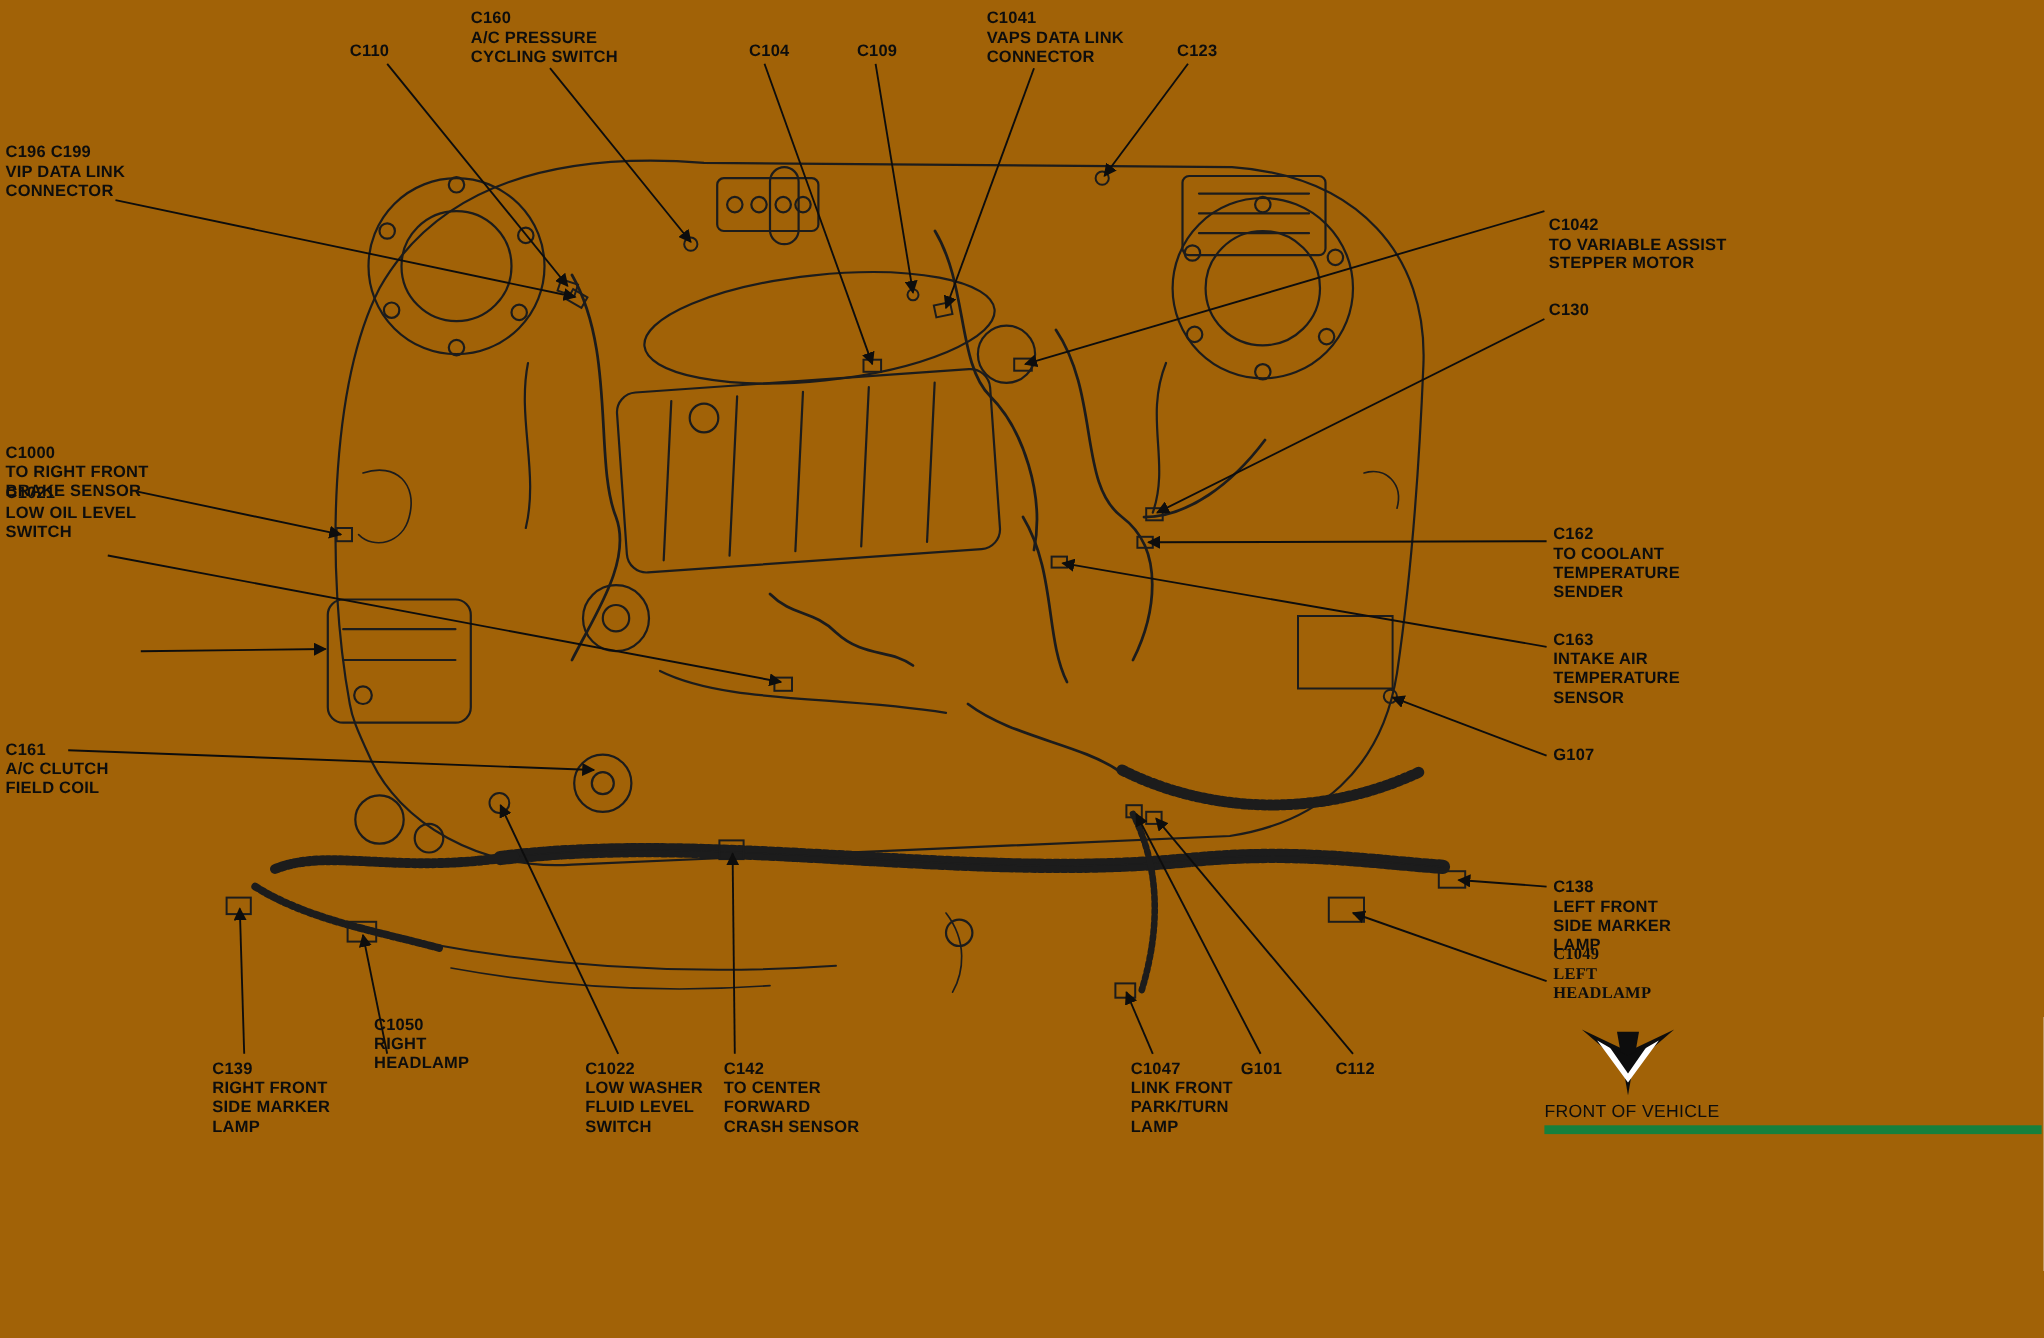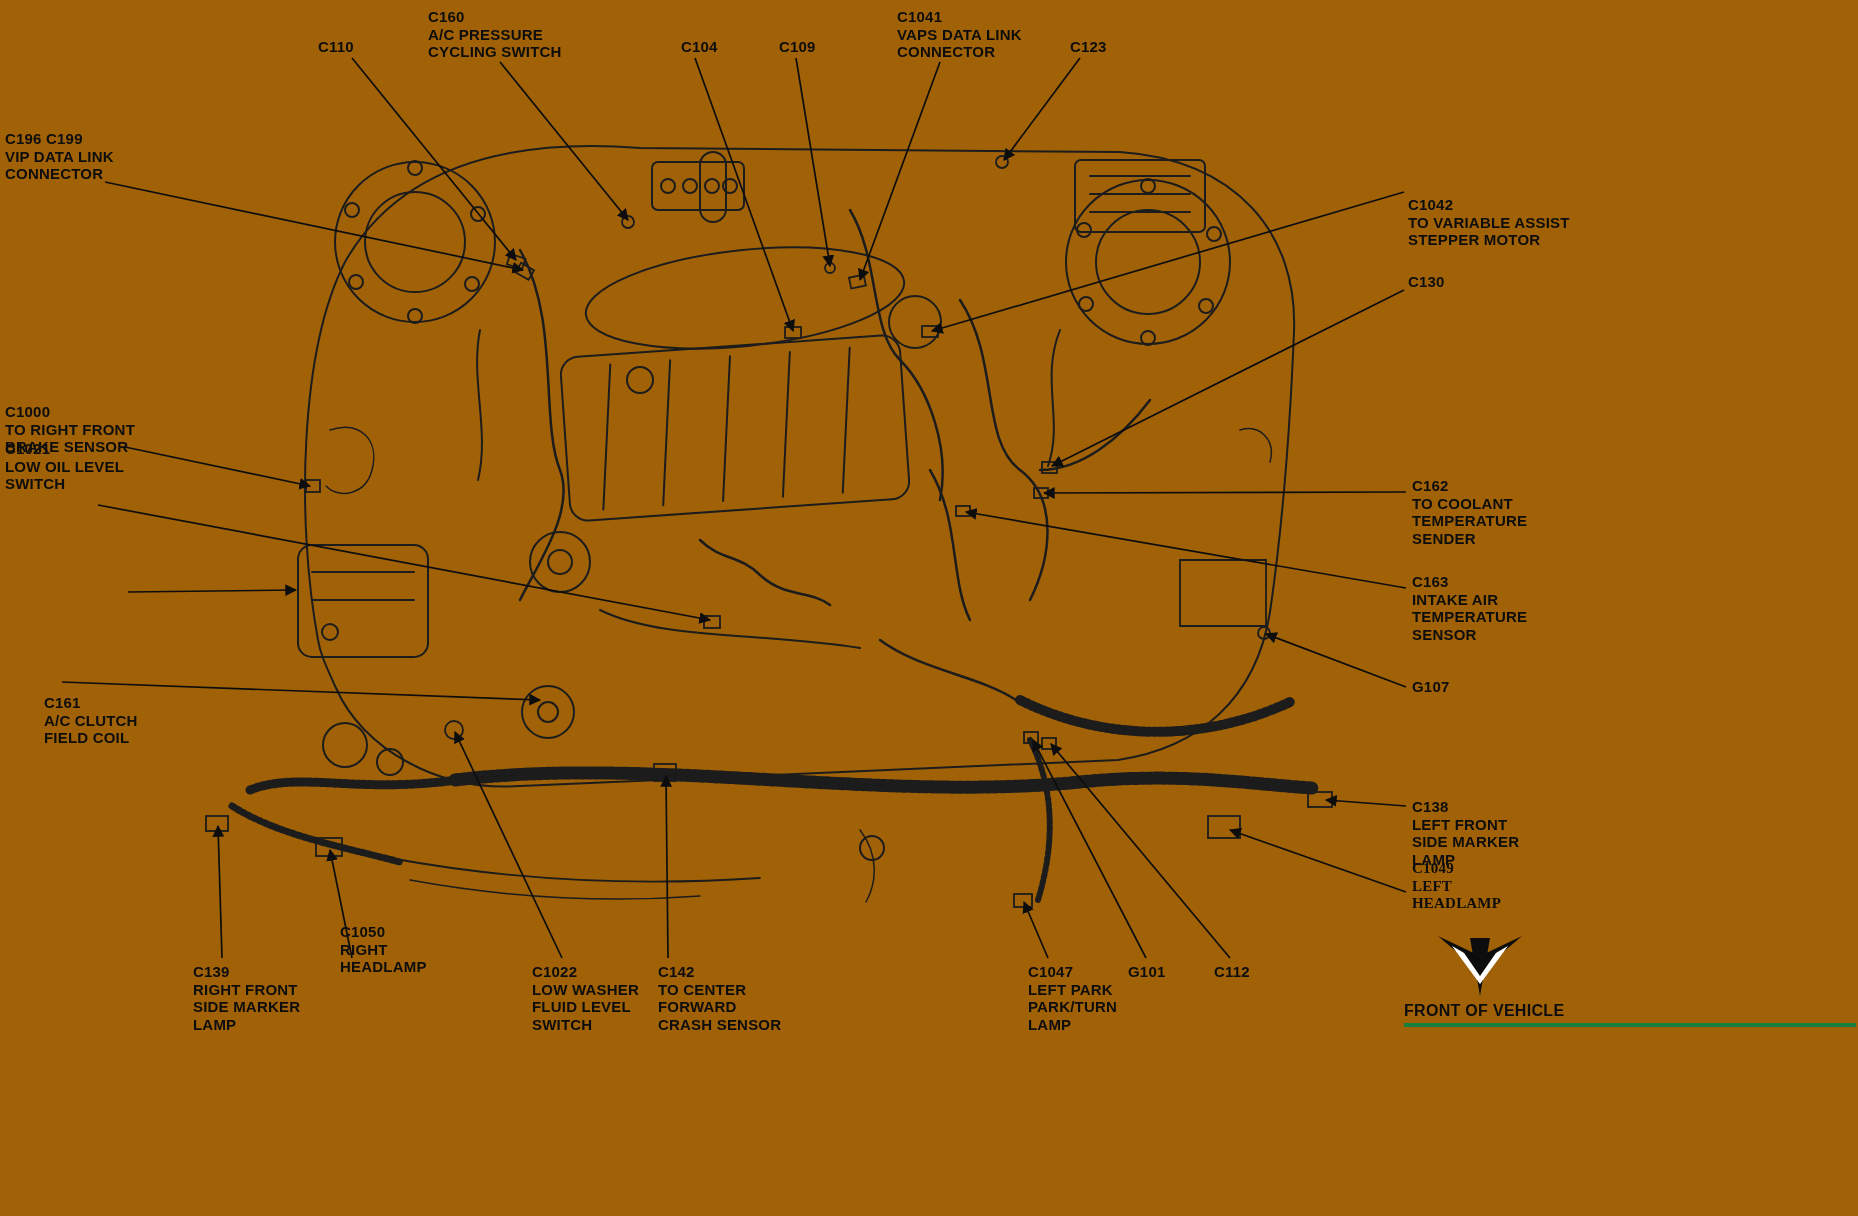--- a/index.html
+++ b/index.html
@@ -14,25 +14,25 @@
     position:absolute;
     font-weight:bold;
     font-size:15px;
     line-height:1.18;
     letter-spacing:.2px;
     color:#0d0d0d;
     white-space:pre-line;
   }
   .fov {
     position:absolute;
-    font-weight:bold;
+    font-weight:normal;
     font-size:16px;
     color:#0d0d0d;
     letter-spacing:.3px;
-    border-bottom:4px solid #15803d;
+    border-bottom:8px solid #15803d;
     padding-bottom:3px;
     width:452px;
   }
 </style>
 </head>
 <body>
 
 <div id="stage">
 
   <svg id="art" width="1858" height="1216" viewBox="0 0 1858 1216">
@@ -211,21 +211,21 @@
 
   <div class="callout" style="left:5px;    top:130px;">C196 C199
 VIP DATA LINK
 CONNECTOR</div>
   <div class="callout" style="left:5px;    top:403px;">C1000
 TO RIGHT FRONT
 BRAKE SENSOR</div>
   <div class="callout" style="left:5px;    top:440px;">C1021
 LOW OIL LEVEL
 SWITCH</div>
-  <div class="callout" style="left:5px;    top:694px;margin-left:39px;">C161
+  <div class="callout" style="left:5px;    top:673px;">C161
 A/C CLUTCH
 FIELD COIL</div>
 
   <div class="callout" style="left:1408px; top:163px;margin-top:33px;">C1042
 TO VARIABLE ASSIST
 STEPPER MOTOR</div>
   <div class="callout" style="left:1408px; top:273px;">C130</div>
   <div class="callout" style="left:1412px; top:477px;">C162
 TO COOLANT
 TEMPERATURE
@@ -252,21 +252,21 @@
 HEADLAMP</div>
   <div class="callout" style="left:532px;  top:963px;">C1022
 LOW WASHER
 FLUID LEVEL
 SWITCH</div>
   <div class="callout" style="left:658px;  top:963px;">C142
 TO CENTER
 FORWARD
 CRASH SENSOR</div>
   <div class="callout" style="left:1028px; top:963px;">C1047
-LEFT PARK
+LINK FRONT
 PARK/TURN
 LAMP</div>
   <div class="callout" style="left:1128px; top:963px;">G101</div>
   <div class="callout" style="left:1214px; top:963px;">C112</div>
 
   <div class="fov" style="left:1404px; top:1002px;">FRONT OF VEHICLE</div>
 
 </div>
 
 </body></html>

